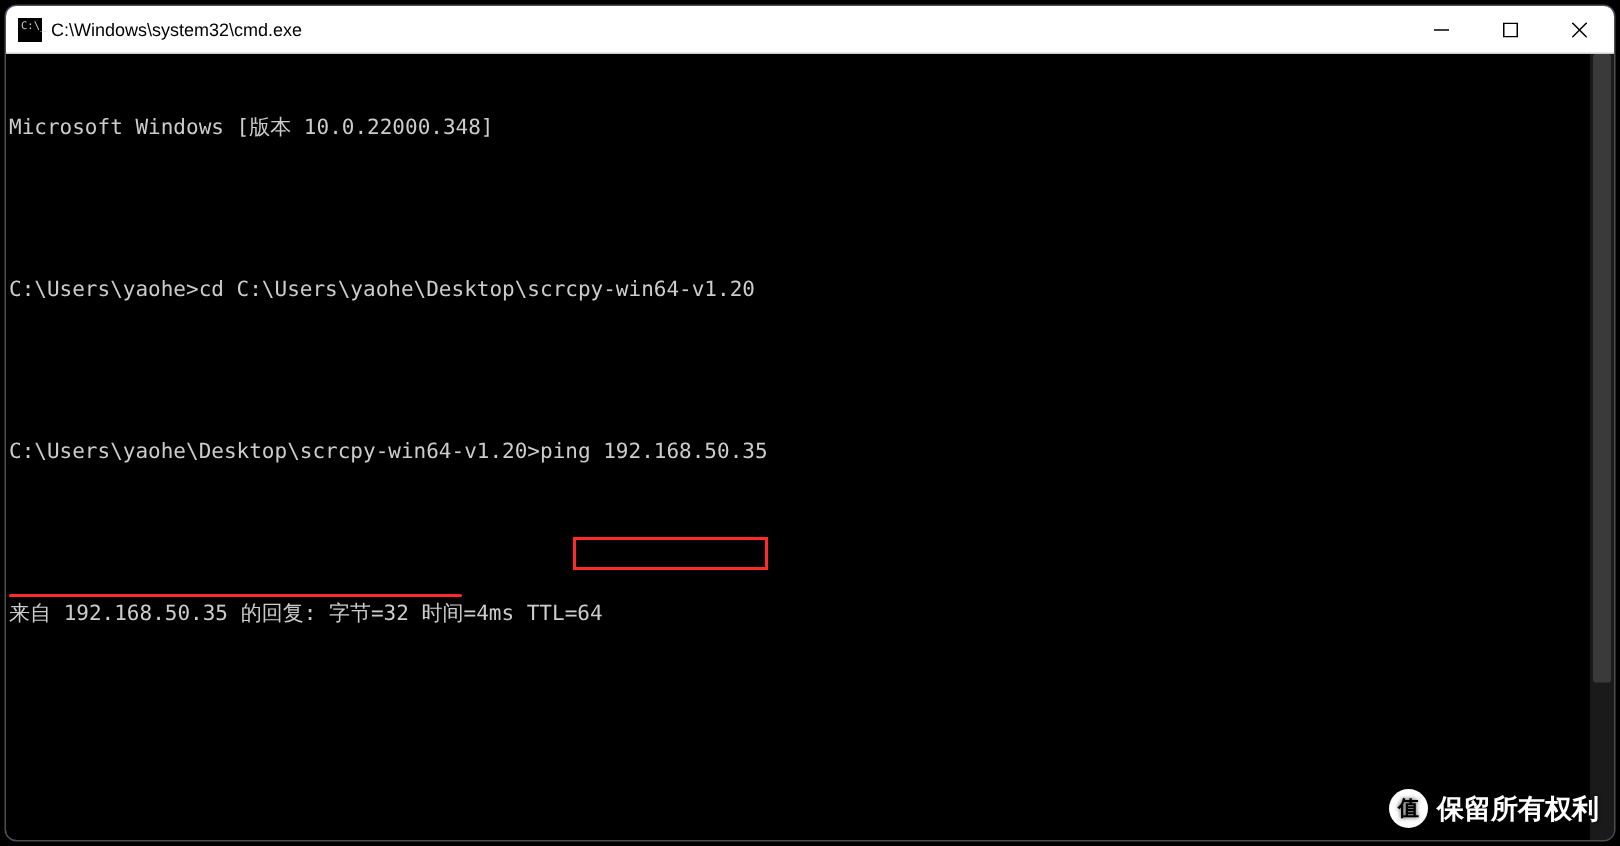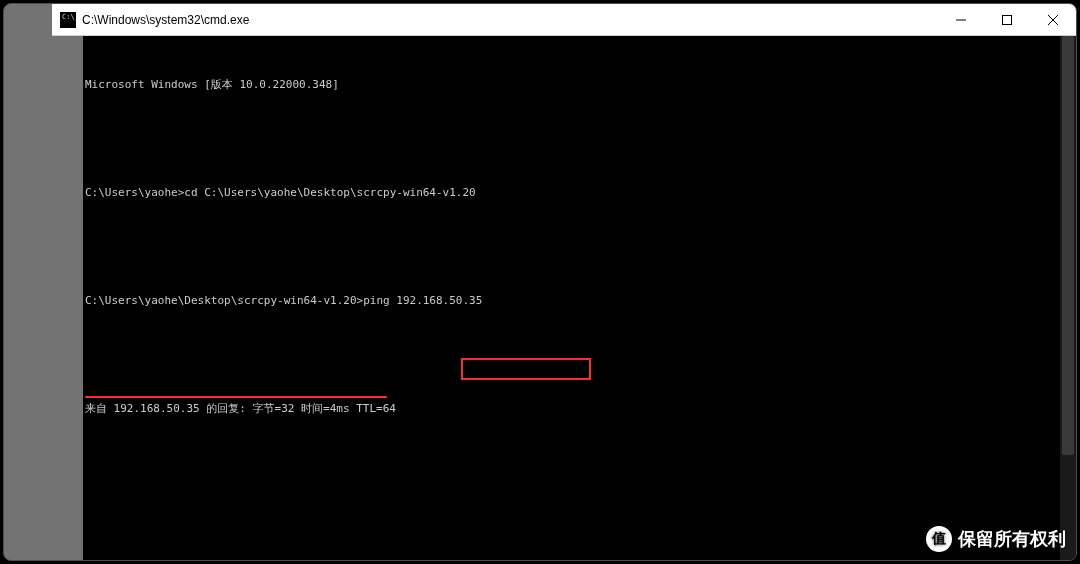--- a/index.html
+++ b/index.html
@@ -1,26 +1,25 @@
 <!DOCTYPE html>
 <html><head>
 <meta charset="utf-8">
 <style>
   * { margin: 0; padding: 0; box-sizing: border-box; }
   html, body { width: 1080px; height: 564px; overflow: hidden; font-family: "Segoe UI", Tahoma, sans-serif; background: #000; }
   .window {
     position: absolute;
     top: 3px; left: 3px; right: 3px; bottom: 3px;
-    background: #737373;
+    background: #8b5cf6;
     border: 1px solid #4d4d4d;
     border-radius: 8px;
     overflow: hidden;
     display: flex;
     flex-direction: column;
-    padding-left: 48px;
   }
   .titlebar {
     height: 32px;
     background: #fff;
     display: flex;
     align-items: center;
     padding-left: 8px;
     border-bottom: 1px solid #d0d0d0;
     font-size: 12px;
     color: #000;
@@ -47,27 +46,26 @@
     width: 46px; height: 32px;
     display: flex; align-items: center; justify-content: center;
     color: #000;
   }
   .winbtn svg { width: 10px; height: 10px; }
   .term {
     flex: 1 1 auto;
     background: #000;
     color: #ccc;
     font-family: "NSimSun","SimSun","Consolas",monospace;
-    font-size: 11px;
+    font-size: 14px;
     line-height: 18px;
     padding: 4px 2px 2px 2px;
     white-space: pre;
     overflow: hidden;
     position: relative;
-    margin-left: 31px;
   }
   .term .line { height: 18px; position: relative; }
   .hl-box {
     position: absolute;
     border: 2px solid #ff2a2a;
     pointer-events: none;
   }
   .underline-red {
     position: absolute;
     height: 2px;

